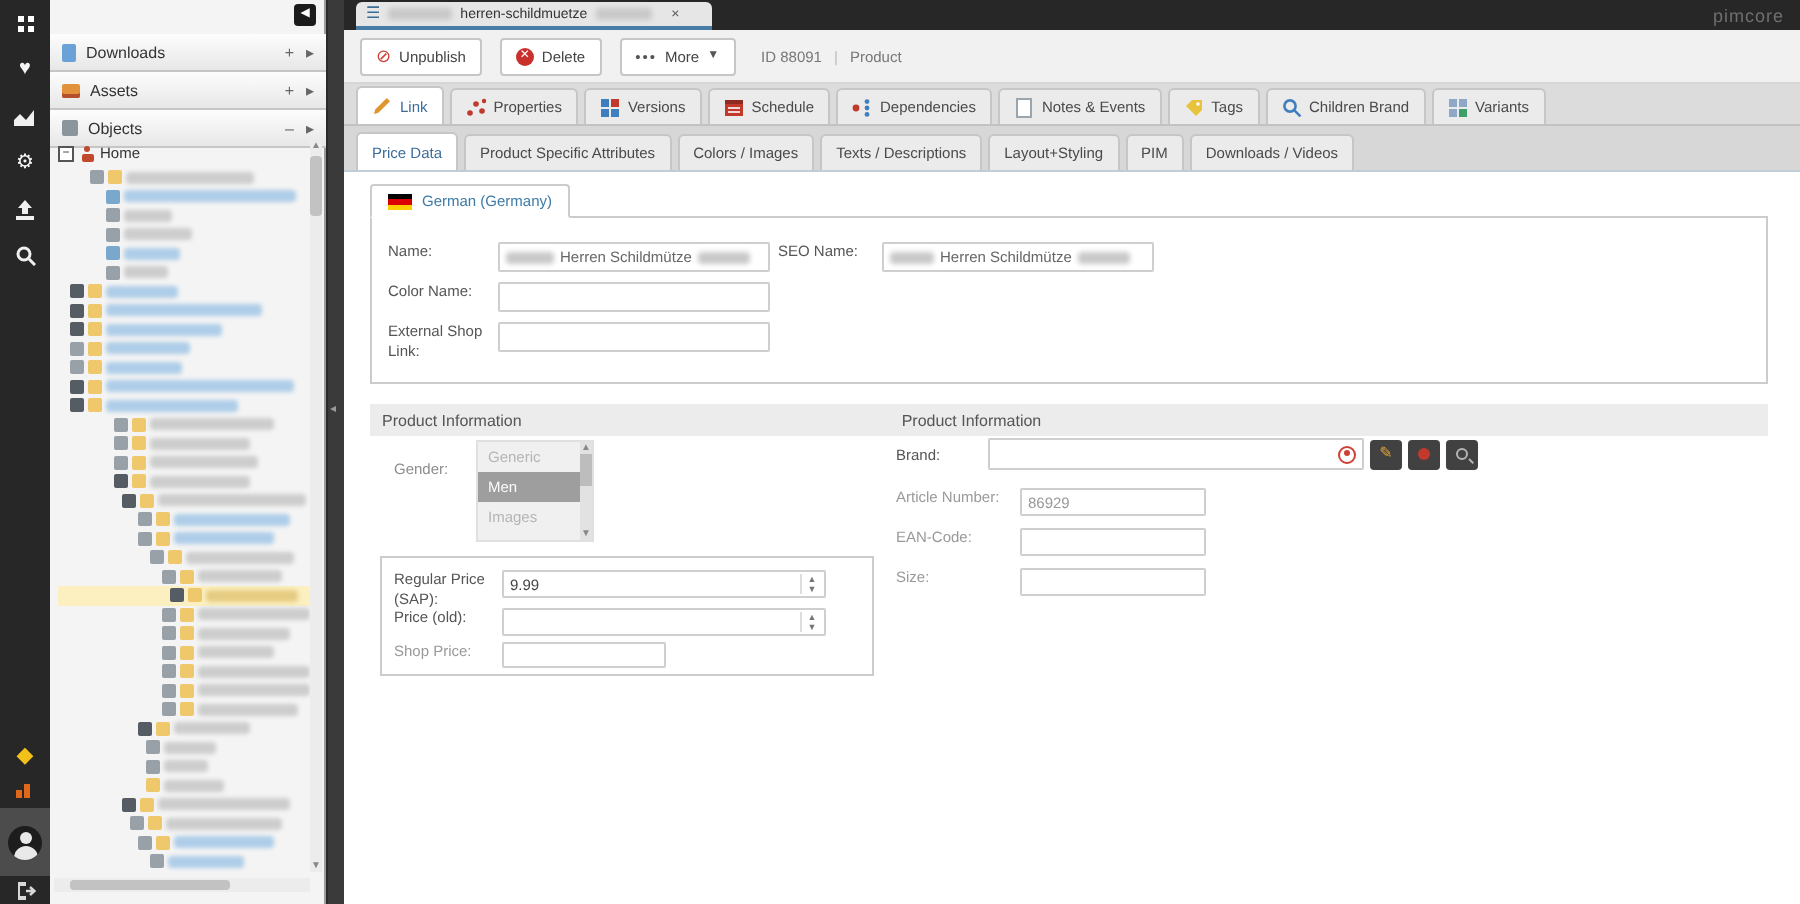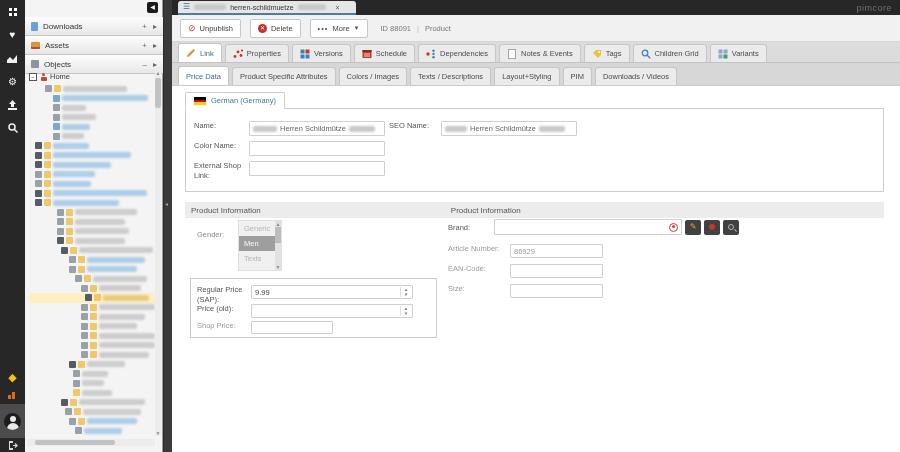--- a/index.html
+++ b/index.html
@@ -87,21 +87,21 @@
 #langpanel{position:absolute;left:13px;top:22px;width:699px;height:84px;border:1px solid #ccc;background:#fff}
 .fieldrow{position:absolute;display:flex;align-items:flex-start}
 .flabel{font-size:7.5px;color:#555;width:55px;line-height:1.3}
 .flabel.dim{color:#9a9a9a}
 .input{height:15px;border:1px solid #cfcfcf;background:#fff;border-radius:1px;display:flex;align-items:center;padding:0 3px;gap:3px;font-size:7.5px;color:#666}
 
 #secband{position:absolute;left:13px;top:116px;width:699px;height:16px;background:#ececec;display:flex;align-items:center}
 .sectitle{font-size:8px;color:#555}
 
 #genderlabel{position:absolute;left:25px;top:144px;font-size:7.5px;color:#8d8d8d}
-#genderbox{position:absolute;left:66px;top:134px;width:44px;height:51px;background:#f0f0f0;border:1px solid #e0e0e0}
+#genderbox{position:absolute;left:66px;top:134px;width:59px;height:51px;background:#f0f0f0;border:1px solid #e0e0e0}
 .gopt{height:15px;display:flex;align-items:center;padding:0 5px;font-size:7.5px;color:#b5b5b5}
 .gopt.selected{background:#9e9e9e;color:#fafafa}
 #gscroll{position:absolute;right:0;top:0;width:6px;height:49px;background:#e2e2e2}
 #gthumb{position:absolute;top:6px;left:0;width:6px;height:16px;background:#bdbdbd}
 
 #pricebox{position:absolute;left:18px;top:192px;width:247px;height:60px;border:1px solid #ccc;background:#fff}
 .prow{position:absolute;display:flex;align-items:flex-start}
 .spinwrap{position:relative}
 .spin{position:absolute;right:1px;top:1px;bottom:1px;width:11px;border-left:1px solid #ddd;display:flex;flex-direction:column;align-items:center;justify-content:center;gap:1px}
 .spin b{font-size:4.5px;line-height:4px;color:#777;font-weight:normal}
@@ -474,21 +474,21 @@
           <path d="M1 4 L4 1 H9 V6 L6 9 Z" fill="#e8c33c"></path>
           <circle cx="7" cy="3" r="0.9" fill="#fff"></circle>
         </svg>
       <span>Tags</span>
     </div>
     <div class="tab">
       <svg width="10" height="10" viewBox="0 0 10 10">
           <circle cx="4" cy="4" r="2.8" fill="none" stroke="#3f7fbf" stroke-width="1.3"></circle>
           <line x1="6.2" y1="6.2" x2="9.2" y2="9.2" stroke="#3f7fbf" stroke-width="1.3"></line>
         </svg>
-      <span>Children Grid</span>
+      <span>Children Brand</span>
     </div>
     <div class="tab">
       <svg width="10" height="10" viewBox="0 0 10 10">
           <rect x="0.5" y="0.5" width="4" height="4" fill="#8fa8c8"></rect>
           <rect x="5.5" y="0.5" width="4" height="4" fill="#8fa8c8"></rect>
           <rect x="0.5" y="5.5" width="4" height="4" fill="#8fa8c8"></rect>
           <rect x="5.5" y="5.5" width="4" height="4" fill="#3da06a"></rect>
         </svg>
       <span>Variants</span>
     </div>
@@ -552,21 +552,21 @@
 
     <div id="secband">
       <span class="sectitle" style="margin-left:6px">Product Information</span>
       <span class="sectitle" style="margin-left:190px">Product Information</span>
     </div>
 
     <span id="genderlabel">Gender:</span>
     <div id="genderbox">
       <div class="gopt">Generic</div>
       <div class="gopt selected">Men</div>
-      <div class="gopt">Texts</div>
+      <div class="gopt">Images</div>
       <div id="gscroll">
         <span class="sarrow" style="top:0">▲</span>
         <div id="gthumb"></div>
         <span class="sarrow" style="bottom:0">▼</span>
       </div>
     </div>
 
     <div id="pricebox">
       <div class="prow" style="left:6px;top:6px">
         <span class="flabel" style="width:54px">Regular Price (SAP):</span>

